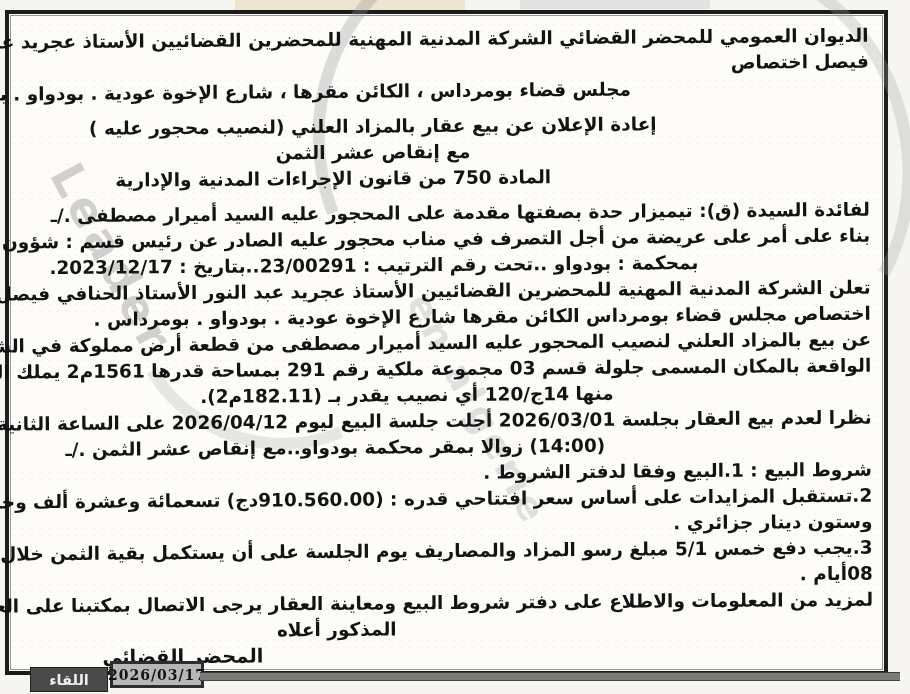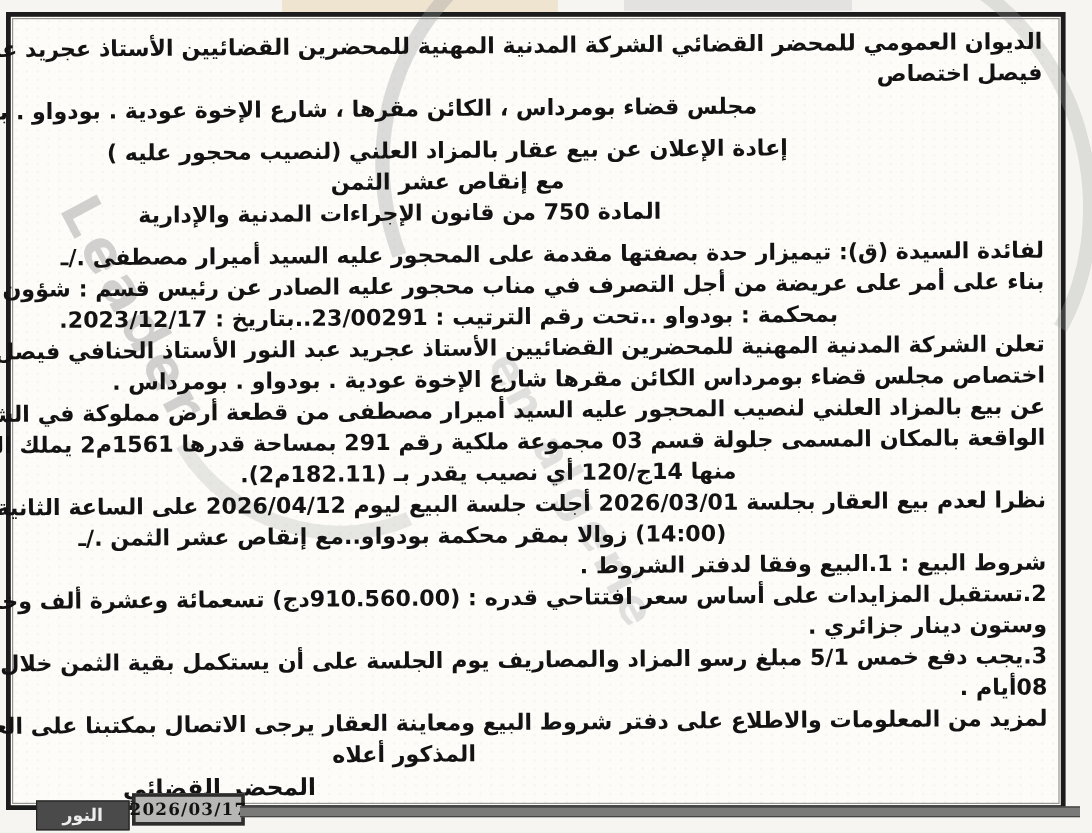--- a/index.html
+++ b/index.html
@@ -117,17 +117,17 @@
       <div class="ln nowrap">وستون دينار جزائري .</div>
       <div class="ln nowrap">3.يجب دفع خمس 5/1 مبلغ رسو المزاد والمصاريف يوم الجلسة على أن يستكمل بقية الثمن خلال أجل</div>
       <div class="ln nowrap">08أيام .</div>
       <div class="ln nowrap">لمزيد من المعلومات والاطلاع على دفتر شروط البيع ومعاينة العقار يرجى الاتصال بمكتبنا على العنوان</div>
       <div class="ln ttl shift-lg">المذكور أعلاه</div>
 
       <div class="ln signature">المحضر القضائي</div>
     </div>
   </div>
 
-  <div class="footer-bar tag-chip">النور</div>
+  <div class="footer-bar tag-chip">اللقاء</div>
   <div class="footer-bar date-stamp">2026/03/17</div>
   <div class="footer-bar bar-line"></div>
 
 </div>
 
 </body></html>

